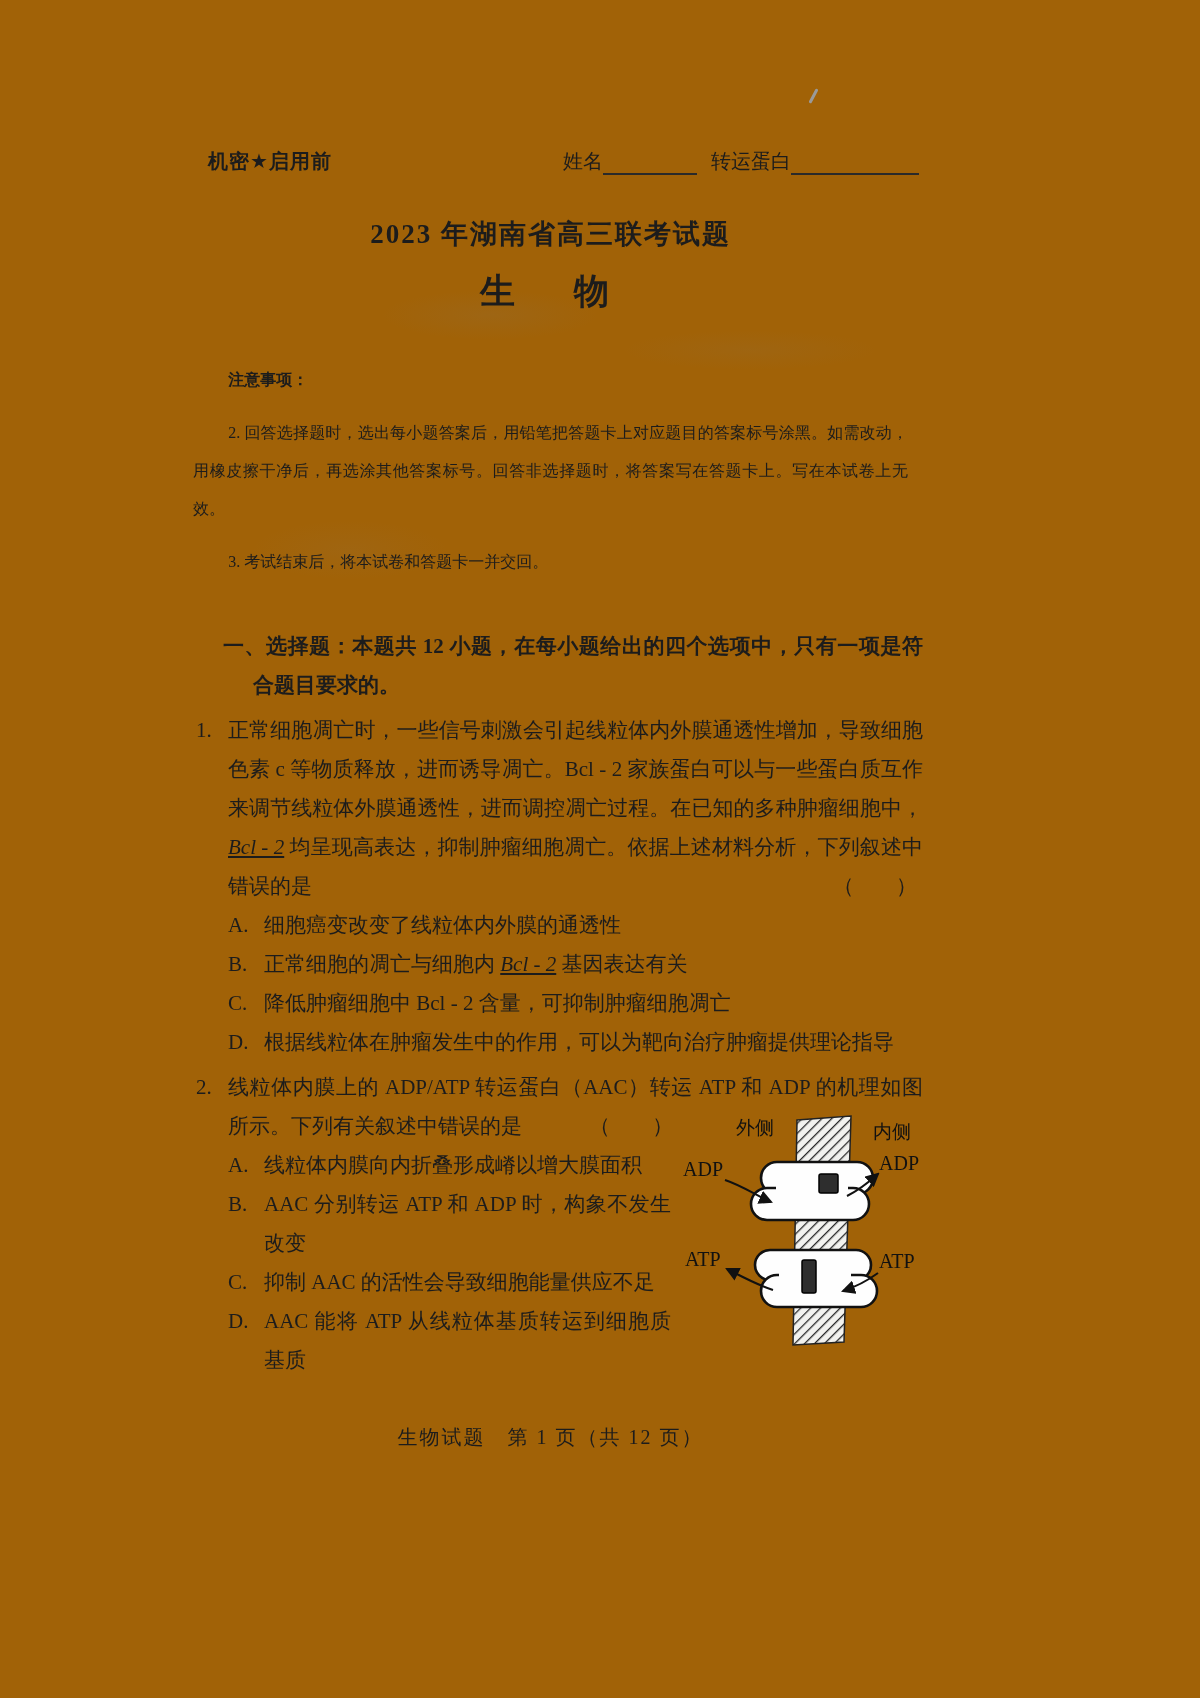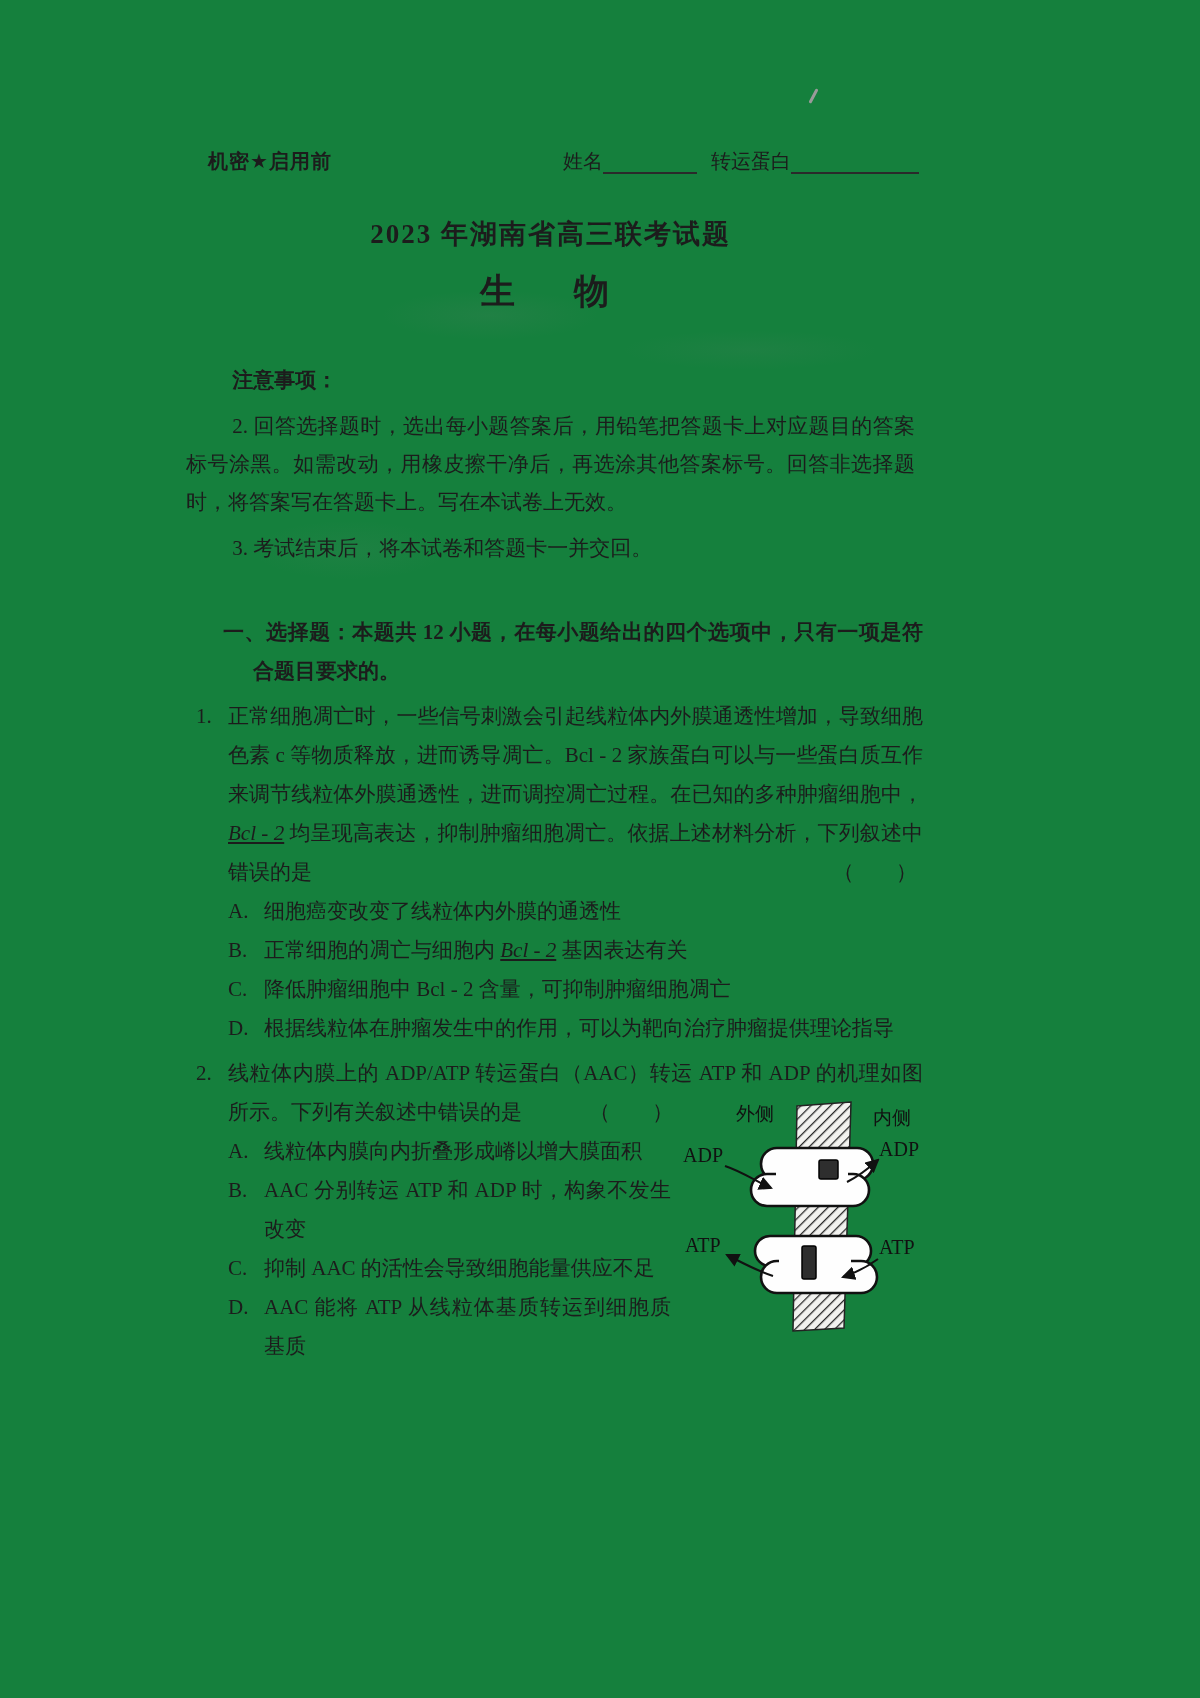--- a/index.html
+++ b/index.html
@@ -4,44 +4,44 @@
 <style>
   html,body{margin:0;padding:0;}
   body{
     width:1200px;height:1698px;
     background:#ffffff;
     font-family:"Liberation Serif","DejaVu Serif",serif;
     color:#1c1c1c;
     position:relative;
     overflow:hidden;
   }
-  .page{position:absolute;inset:0;background:#15803d;}
+  .page{position:absolute;inset:0;background:#a16207;}
   
   .blotch{position:absolute;pointer-events:none;}
   .b1{left:380px;top:290px;width:220px;height:50px;background:radial-gradient(ellipse at center,rgba(130,130,130,.10),transparent 70%);}
   .b2{left:620px;top:330px;width:260px;height:40px;background:radial-gradient(ellipse at center,rgba(130,130,130,.08),transparent 70%);}
   .b3{left:250px;top:520px;width:200px;height:60px;background:radial-gradient(ellipse at center,rgba(140,140,140,.07),transparent 70%);}
   .scan-mark{position:absolute;left:812px;top:88px;width:3px;height:16px;background:#9a9a9a;transform:rotate(28deg);border-radius:2px;}
 
   .content{position:absolute;left:178px;top:148px;width:745px;}
 
   .header-row{display:flex;align-items:flex-end;font-size:20px;}
   .security{font-weight:bold;letter-spacing:1px;margin-left:30px;font-family:"Liberation Sans","DejaVu Sans",sans-serif;}
-  .fill-group{margin-left:auto;display:flex;align-items:center;margin-right:4px;}
+  .fill-group{margin-left:auto;display:flex;align-items:flex-end;margin-right:4px;}
   .fill-label{font-size:20px;}
   .blank-line{display:inline-block;border-bottom:2px solid #2a2a2a;height:1.1em;}
   .blank-name{width:94px;margin-right:14px;}
   .blank-id{width:128px;}
 
   .title{text-align:center;font-size:27px;font-weight:bold;letter-spacing:2px;margin-top:41px;}
   .subject{text-align:center;font-size:35px;font-weight:bold;letter-spacing:12px;margin-top:16px;}
 
   .notice{margin-top:46px;}
   .notice-heading{font-weight:bold;font-size:21px;margin:0 0 4px 0;}
-  .notice p{font-size:21px;line-height:38px;text-indent:2.2em;margin:8px;text-align:justify;}
+  .notice p{font-size:16px;line-height:38px;text-indent:2.2em;margin:15px;text-align:justify;}
 
   .section-heading{margin:46px 0 0 45px;font-weight:bold;font-size:21px;line-height:39px;padding-left:30px;text-indent:-30px;text-align:justify;}
 
   .question{font-size:21px;line-height:39px;margin-top:6px;}
   .q-stem{padding-left:50px;position:relative;margin:0;text-align:justify;}
   .q-num{position:absolute;left:18px;top:0;}
   .bracket-abs{position:absolute;right:6px;bottom:0;}
   .bracket-inline{margin-left:3.2em;}
   .it{font-style:italic;text-decoration:underline;}
 
@@ -169,15 +169,16 @@
 
         <text x="55" y="24" font-size="19" fill="#111">外侧</text>
         <text x="192" y="28" font-size="19" fill="#111">内侧</text>
         <text x="2" y="66" font-size="20" fill="#111">ADP</text>
         <text x="198" y="60" font-size="20" fill="#111">ADP</text>
         <text x="4" y="156" font-size="20" fill="#111">ATP</text>
         <text x="198" y="158" font-size="20" fill="#111">ATP</text>
       </svg>
     </div>
 
+    <div class="footer">生物试题　第 1 页（共 12 页）</div>
 
   </div>
 </div>
 
 </body></html>

